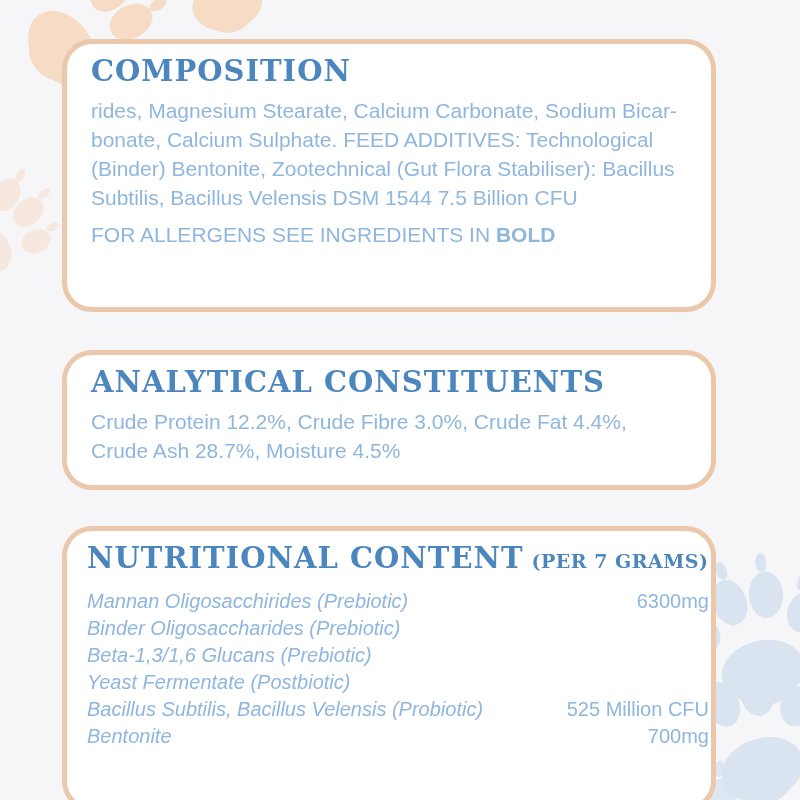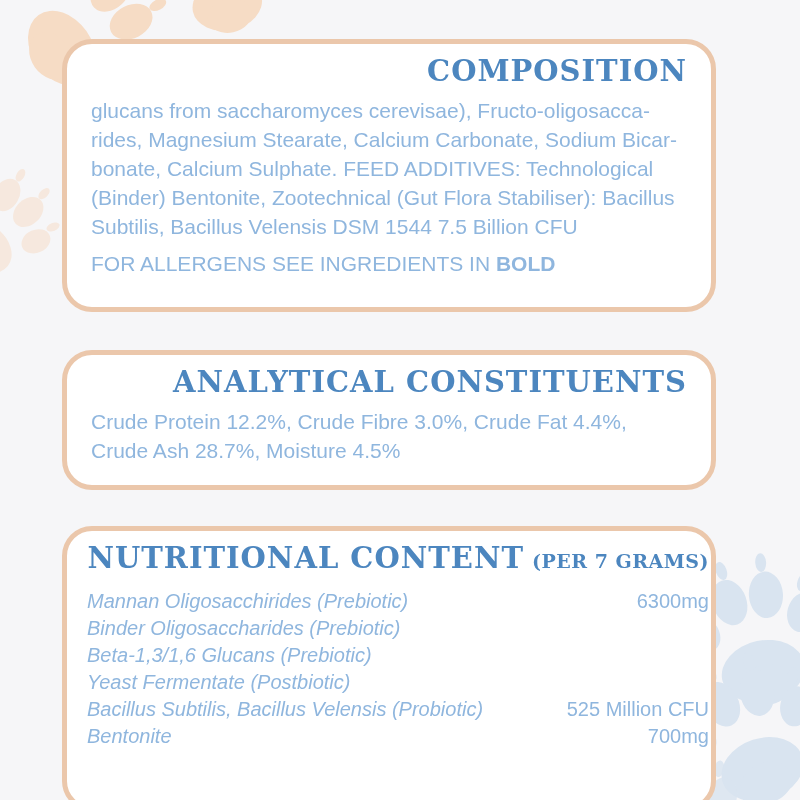--- a/index.html
+++ b/index.html
@@ -31,21 +31,21 @@
     border-radius:30px;
     z-index:2;
     padding:8px 24px 8px 24px;
   }
   .card h1{
     font-family:"DejaVu Serif","Liberation Serif",serif;
     font-weight:bold;
     font-size:29px;
     line-height:38px;
     color:var(--accent-blue);
-    text-align:right;
+    text-align:left;
     letter-spacing:1px;
   }
   .subtitle{
     font-family:"DejaVu Serif","Liberation Serif",serif;
     font-weight:bold;
     font-size:19px;
     color:var(--accent-blue);
     letter-spacing:0.5px;
     margin-left:8px;
   }
@@ -130,21 +130,20 @@
   <svg class="paw blue" viewBox="0 0 100 100" style="left:612px;top:748px;width:140px;height:140px;transform:rotate(-20deg);opacity:.8">
       <use href="#pawShape"></use>
     </svg>
   <svg class="paw blue" viewBox="0 0 100 100" style="left:502px;top:755px;width:120px;height:120px;transform:rotate(12deg);opacity:.55">
       <use href="#pawShape"></use>
     </svg>
 
   <section class="card" id="card-composition">
     <h1>COMPOSITION</h1>
     <div class="bodytext">
-      <div class="tline">glucans from saccharomyces cerevisae), Fructo-oligosacca-</div>
       <div class="tline">rides, Magnesium Stearate, Calcium Carbonate, Sodium Bicar-</div>
       <div class="tline">bonate, Calcium Sulphate. FEED ADDITIVES: Technological</div>
       <div class="tline">(Binder) Bentonite, Zootechnical (Gut Flora Stabiliser): Bacillus</div>
       <div class="tline">Subtilis, Bacillus Velensis DSM 1544 7.5 Billion CFU</div>
     </div>
     <div class="allergen">
       <span>FOR ALLERGENS SEE INGREDIENTS IN </span><b>BOLD</b>
     </div>
   </section>
 

